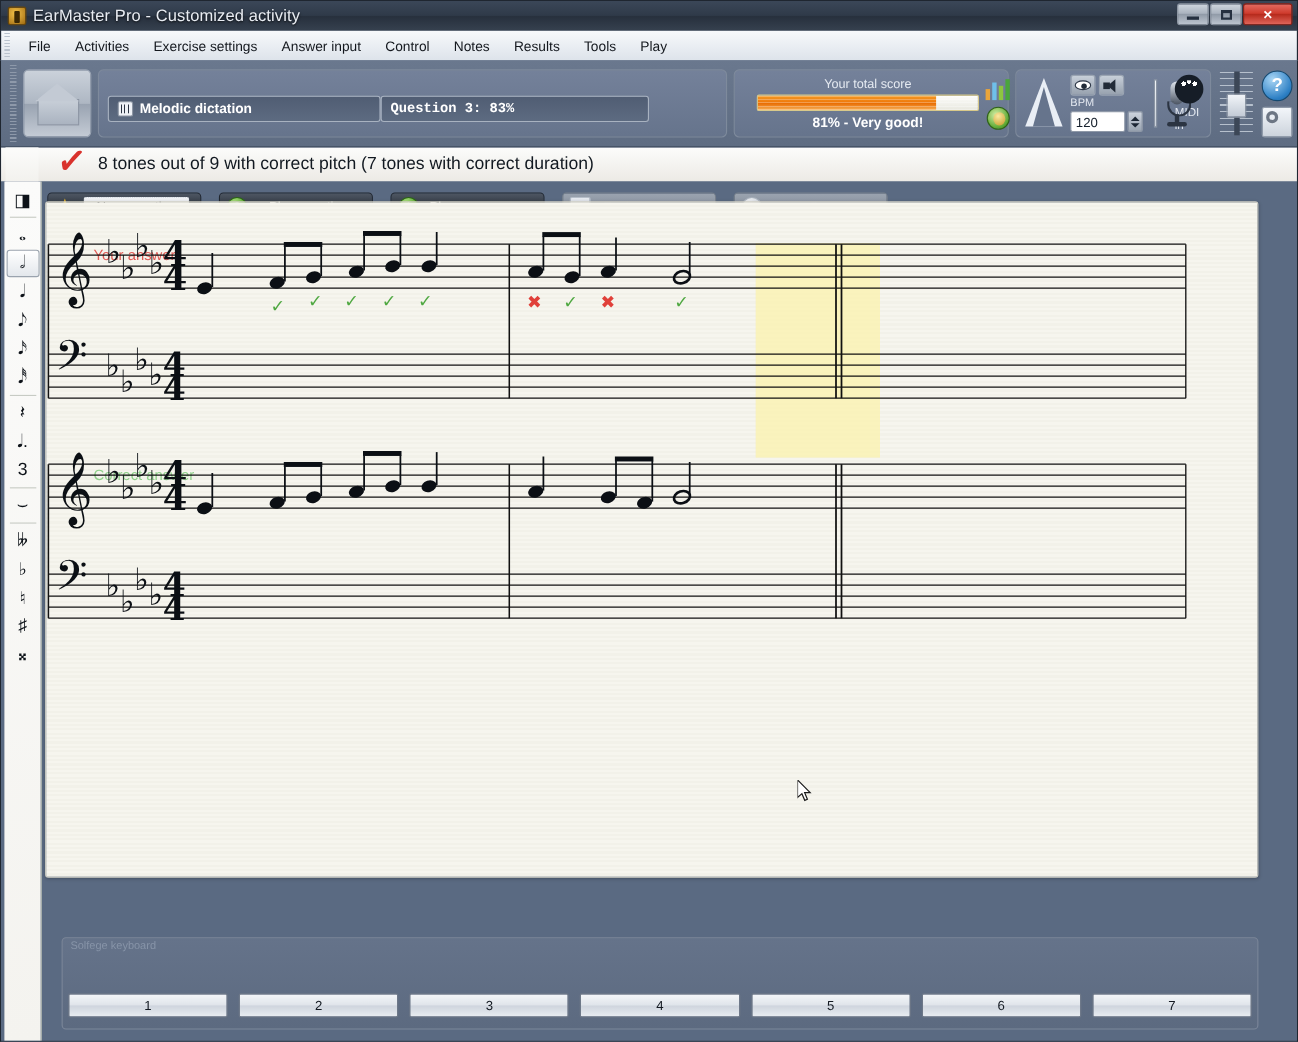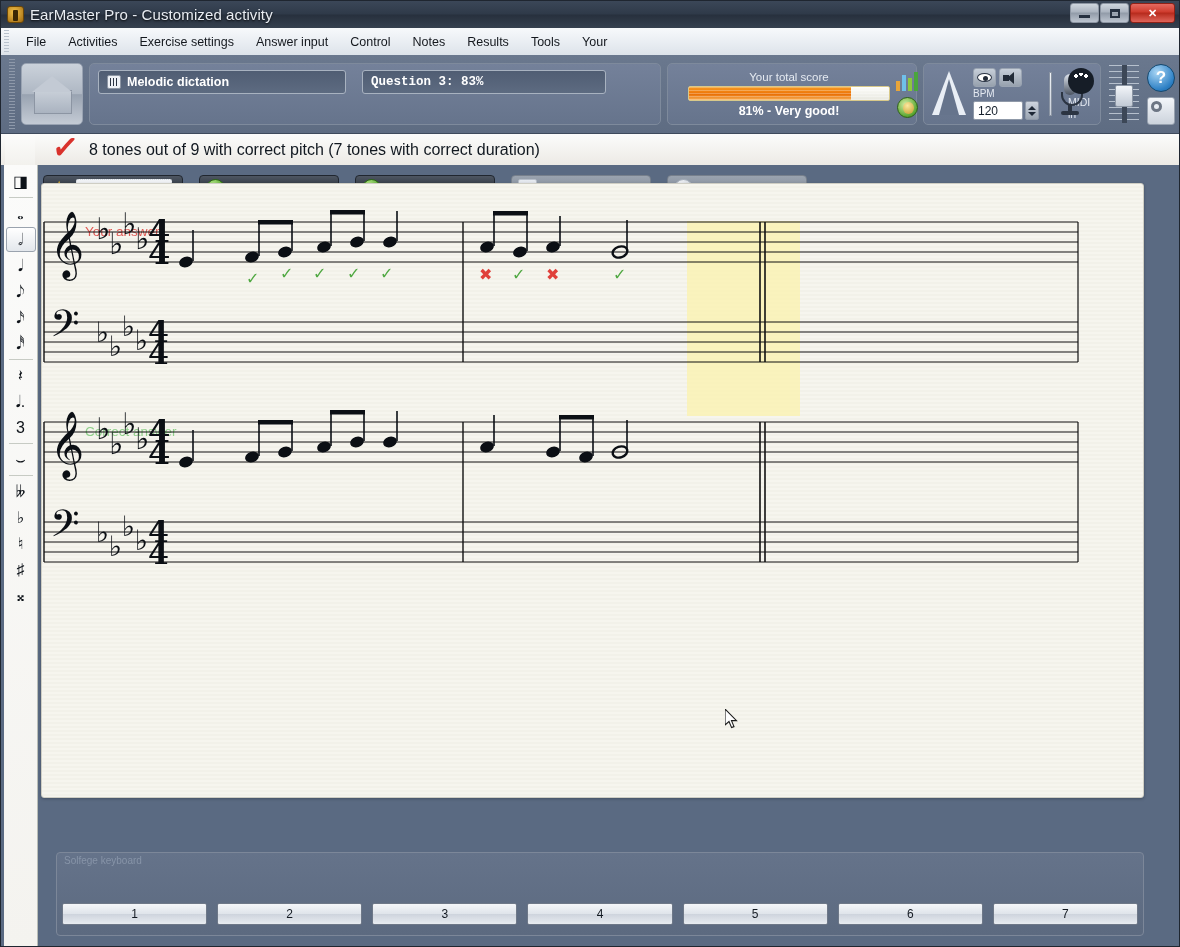--- a/index.html
+++ b/index.html
@@ -121,21 +121,21 @@
   }
   .clock-row { display:flex; align-items:center; gap:5px; height:16px; }
   .clock-icon {
     width:11px;height:11px;border-radius:50%;background:#e9edf3;border:1px solid #aeb7c4;
     position:relative;
   }
   .clock-icon::after{
     content:"";position:absolute;left:4px;top:2px;width:2px;height:5px;background:#4a5667;
   }
   .clock-text { font-size:10.5px;color:#dde3ec; }
-  .fields-row { display:flex; gap:16px; margin-top:2px; }
+  .fields-row { display:flex; margin-top:19px; }
   .field {
     height: 24px;
     border: 1px solid #a8b2c0;
     border-radius: 3px;
     background: linear-gradient(to bottom, #505d73, #5d6b81);
     display: flex; align-items: center; gap: 6px;
     padding: 0 8px;
     color: #ffffff; font-size: 12.5px; font-weight: bold;
   }
   .field.activity { width: 248px; }
@@ -411,21 +411,21 @@
 
 <div class="menubar">
   <div class="menu-item">File</div>
   <div class="menu-item">Activities</div>
   <div class="menu-item">Exercise settings</div>
   <div class="menu-item">Answer input</div>
   <div class="menu-item">Control</div>
   <div class="menu-item">Notes</div>
   <div class="menu-item">Results</div>
   <div class="menu-item">Tools</div>
-  <div class="menu-item">Your</div>
+  <div class="menu-item">Play</div>
 </div>
 
 <div class="appbody">
 
   <div class="toolbar">
     <div class="tb-left-grip"></div>
 
     <div class="home-btn">
       <div class="home-glyph"></div>
     </div>

